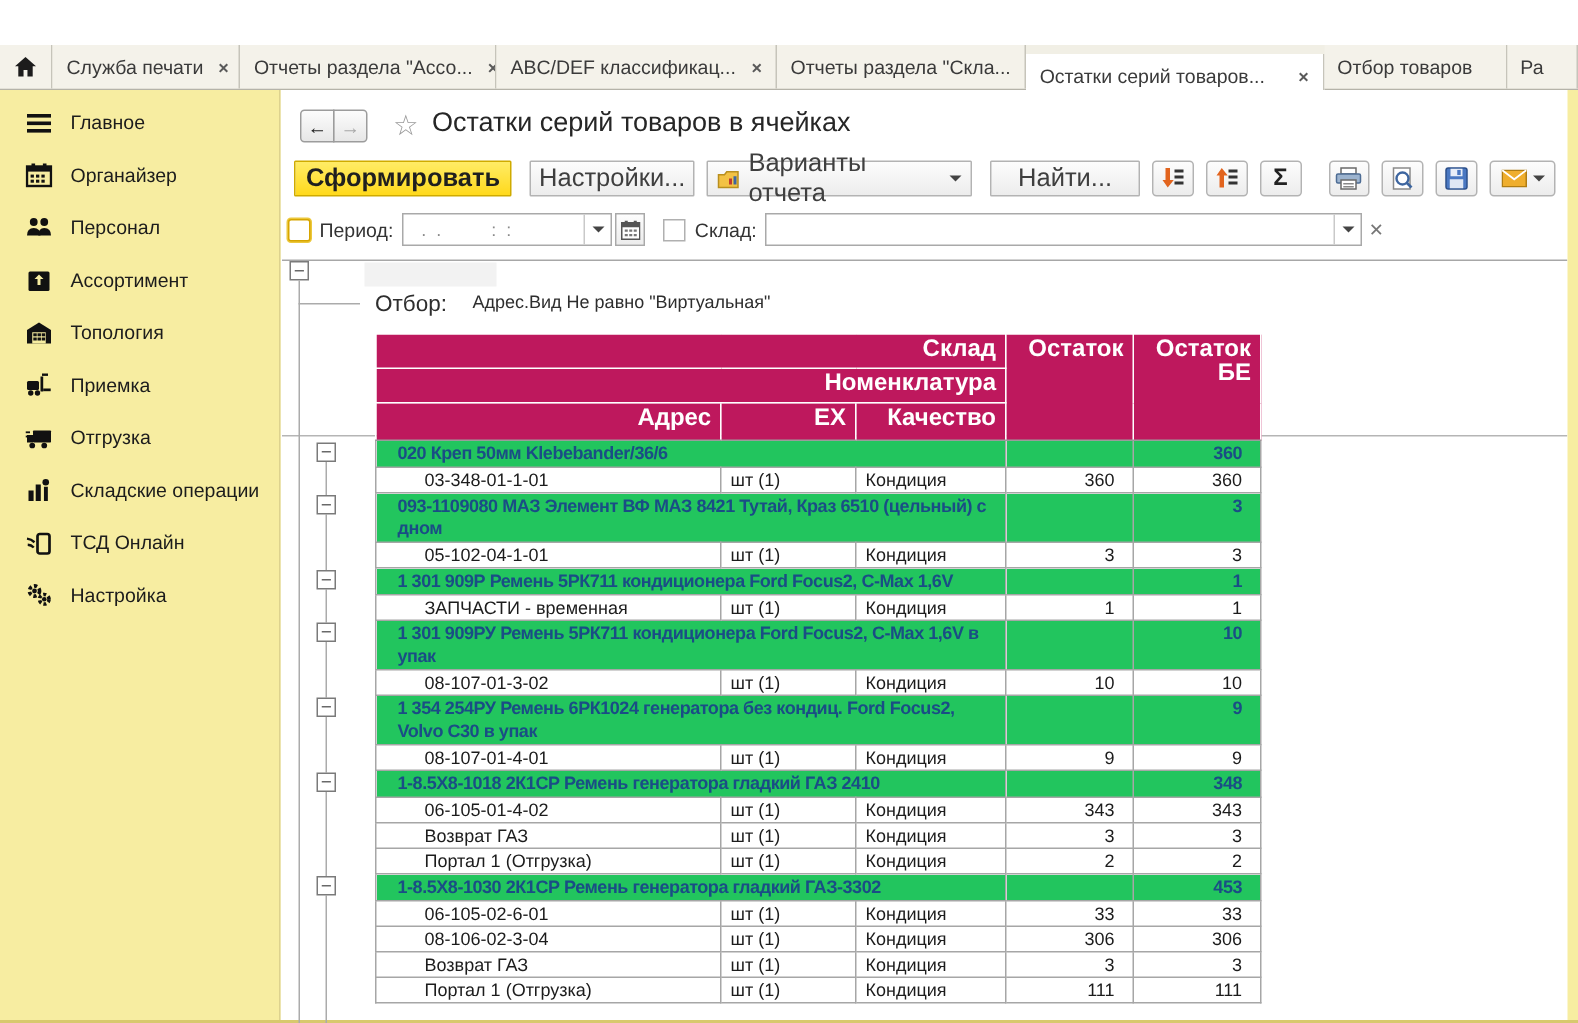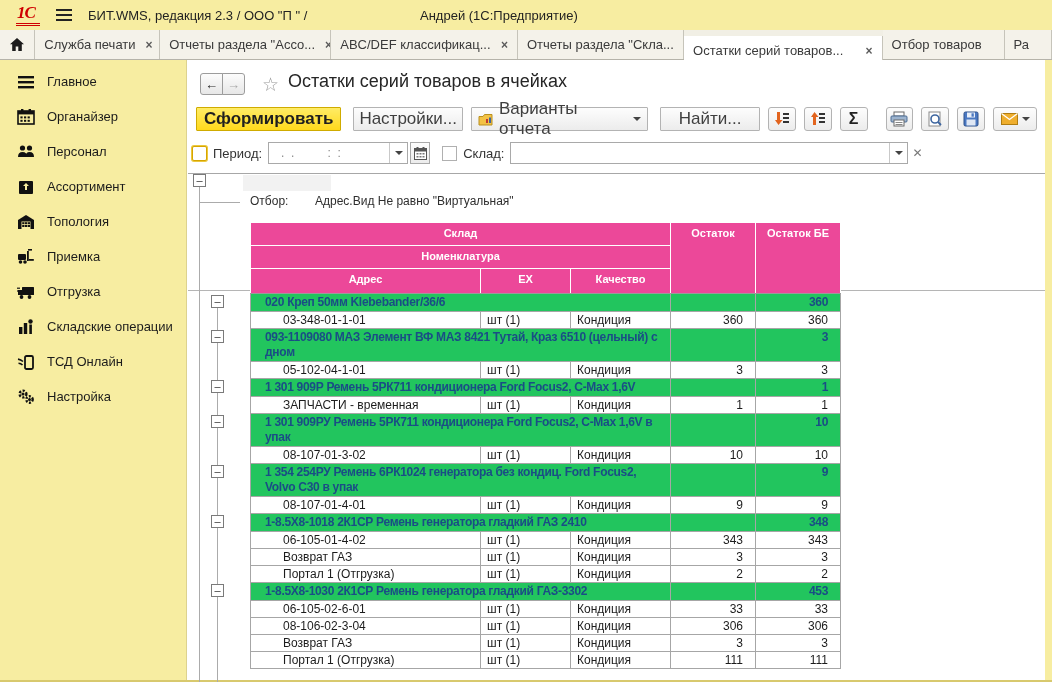--- a/index.html
+++ b/index.html
@@ -71,52 +71,42 @@
          display:flex;align-items:center;justify-content:center;box-sizing:border-box;margin-left:2px;}
   .xbtn{color:#777;font-size:12px;font-weight:bold;margin-left:4px;}
   
   .report{position:absolute;left:0;top:110px;width:857px;height:512px;overflow:hidden;}
   .hr1{position:absolute;left:0;top:3px;width:100%;height:1px;background:#a7a7a7;}
   .hr2{position:absolute;left:0;top:120px;width:100%;height:1px;background:#b5b5b5;}
   .cursor-cell{position:absolute;left:55px;top:5px;width:88px;height:16px;background:#f2f2f2;}
   .gbox{position:absolute;width:13px;height:13px;border:1px solid #7a7a7a;background:#fff;box-sizing:border-box;
         font-size:11px;line-height:10px;text-align:center;color:#333;z-index:3;}
   .tline{position:absolute;background:#ababab;z-index:1;}
-  .sel-label{position:absolute;left:62px;top:24px;font-size:12px;color:#2e2e2e;}
+  .sel-label{position:absolute;left:62px;top:24px;font-size:15px;color:#2e2e2e;}
   .sel-value{position:absolute;left:127px;top:24px;font-size:12px;color:#2e2e2e;}
   
   .rtable{position:absolute;left:62px;top:52px;border-collapse:collapse;table-layout:fixed;width:590px;z-index:2;}
-  .rtable th{background:#ec4899;color:#fff;text-align:center;font-weight:bold;font-size:11px;
+  .rtable th{background:#be185d;color:#fff;text-align:right;font-weight:bold;font-size:16px;
              border:1px solid #ffffff;padding:2px 6px;line-height:16px;vertical-align:top;box-sizing:border-box;}
   .rtable tr.h1 th{height:23px;}
   .rtable tr.h2 th{height:23px;}
   .rtable tr.h3 th{height:25px;}
   .rtable th.bb{border-bottom:1px solid #9b9b9b;}
   .rtable td{border:1px solid #a6a6a6;padding:1px 6px;font-size:12px;line-height:14px;
              color:#1c1c1c;vertical-align:top;box-sizing:border-box;overflow:hidden;}
   .grow td{background:#22c55e;color:#1a4d85;font-weight:bold;line-height:15px;letter-spacing:-0.3px;}
   .gname{padding-left:14px !important;}
   .addr{padding-left:32px !important;}
   .num{text-align:right;padding-right:12px !important;}
 </style>
 </head>
 <body>
 
 <div class="screen">
 
-  <div class="titlebar">
-    <div class="logo1c">1С</div>
-    <div class="burger">
-        <i></i>
-        <i></i>
-        <i></i>
-      </div>
-    <div class="tb-title">БИТ.WMS, редакция 2.3 / ООО "П        " /</div>
-    <div class="tb-user">Андрей  (1С:Предприятие)</div>
-  </div>
 
   <div class="tabbar" id="tabbar">
     <div class="tab home" style="width:36px">
       <svg width="16" height="15" viewBox="0 0 16 15">
           <path fill="#1c1c1c" d="M8 1 L15 7.2 H12.8 V14 H9.3 V9.6 H6.7 V14 H3.2 V7.2 H1 Z"></path>
         </svg>
     </div>
   <div class="tab" style="width: 127px;">
         <span>Служба печати</span>
         <span class="tx">×</span>

